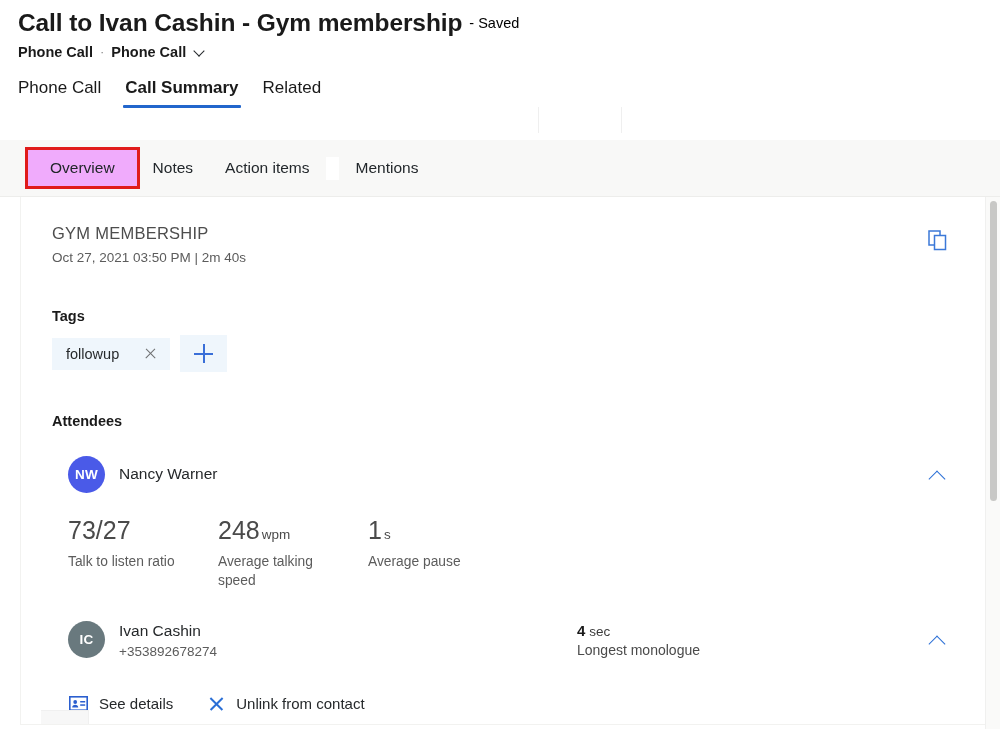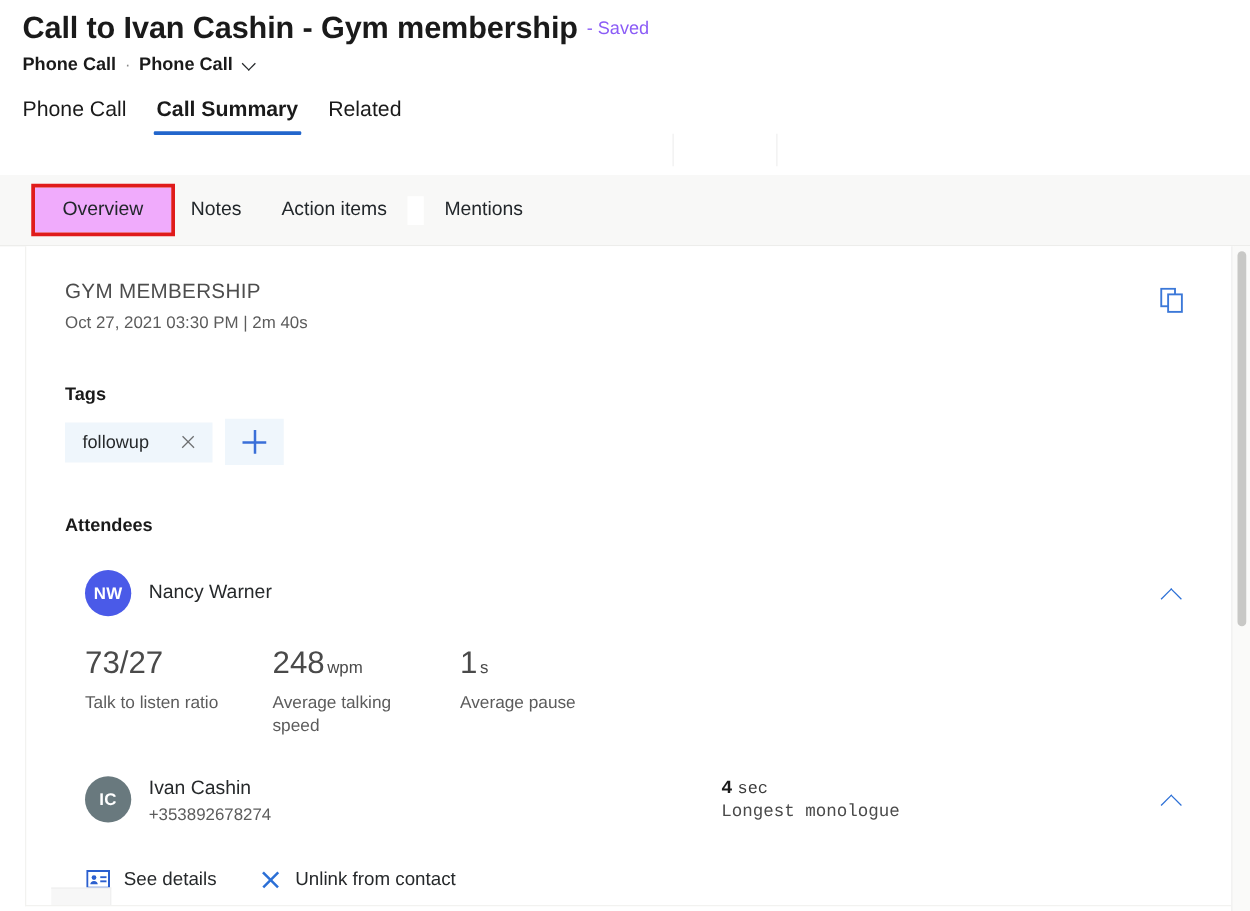--- a/index.html
+++ b/index.html
@@ -24,21 +24,21 @@
   }
   .record-title {
     font-size: 24.5px;
     font-weight: bold;
     color: #1a1a1a;
     letter-spacing: -0.1px;
     line-height: 1.25;
   }
   .saved-state {
     font-size: 14.5px;
-    color: #8b5cf6;
+    color: #000000;
     font-weight: normal;
   }
 
   .subtitle-line {
     display: flex;
     align-items: center;
     gap: 7px;
     margin-top: 5px;
     font-size: 14.5px;
     color: #1a1a1a;
@@ -297,21 +297,20 @@
     max-width: 124px;
   }
 
   
   .side-metric {
     position: absolute;
     right: 190px;
     top: 50%;
     margin-top: -19px;
     width: 190px;
-    font-family: Liberation Mono, monospace;
   }
   .side-metric-value {
     font-size: 15px;
     font-weight: bold;
     color: #1a1a1a;
     line-height: 1.3;
   }
   .side-metric-unit {
     font-size: 13.5px;
     font-weight: normal;
@@ -422,21 +421,21 @@
     <div class="mentions-wrap">
       <span class="mention-badge"></span>
       <div class="stab">Mentions</div>
     </div>
   </div>
 
   <div class="content-card">
     <div class="card-inner">
 
       <div class="call-name">GYM MEMBERSHIP</div>
-      <div class="call-meta">Oct 27, 2021 03:30 PM  |  2m 40s</div>
+      <div class="call-meta">Oct 27, 2021 03:50 PM  |  2m 40s</div>
 
       <div class="copy-btn">
         <svg width="20" height="21" viewBox="0 0 20 21" aria-hidden="true">
           <rect x="1" y="1" width="11" height="14" fill="#ffffff" stroke="#3b78d8" stroke-width="1.5"></rect>
           <rect x="6.5" y="5.5" width="11" height="14" fill="#ffffff" stroke="#3b78d8" stroke-width="1.5"></rect>
         </svg>
       </div>
 
       <div class="section-label tags-label">Tags</div>
       <div class="tags-row">

